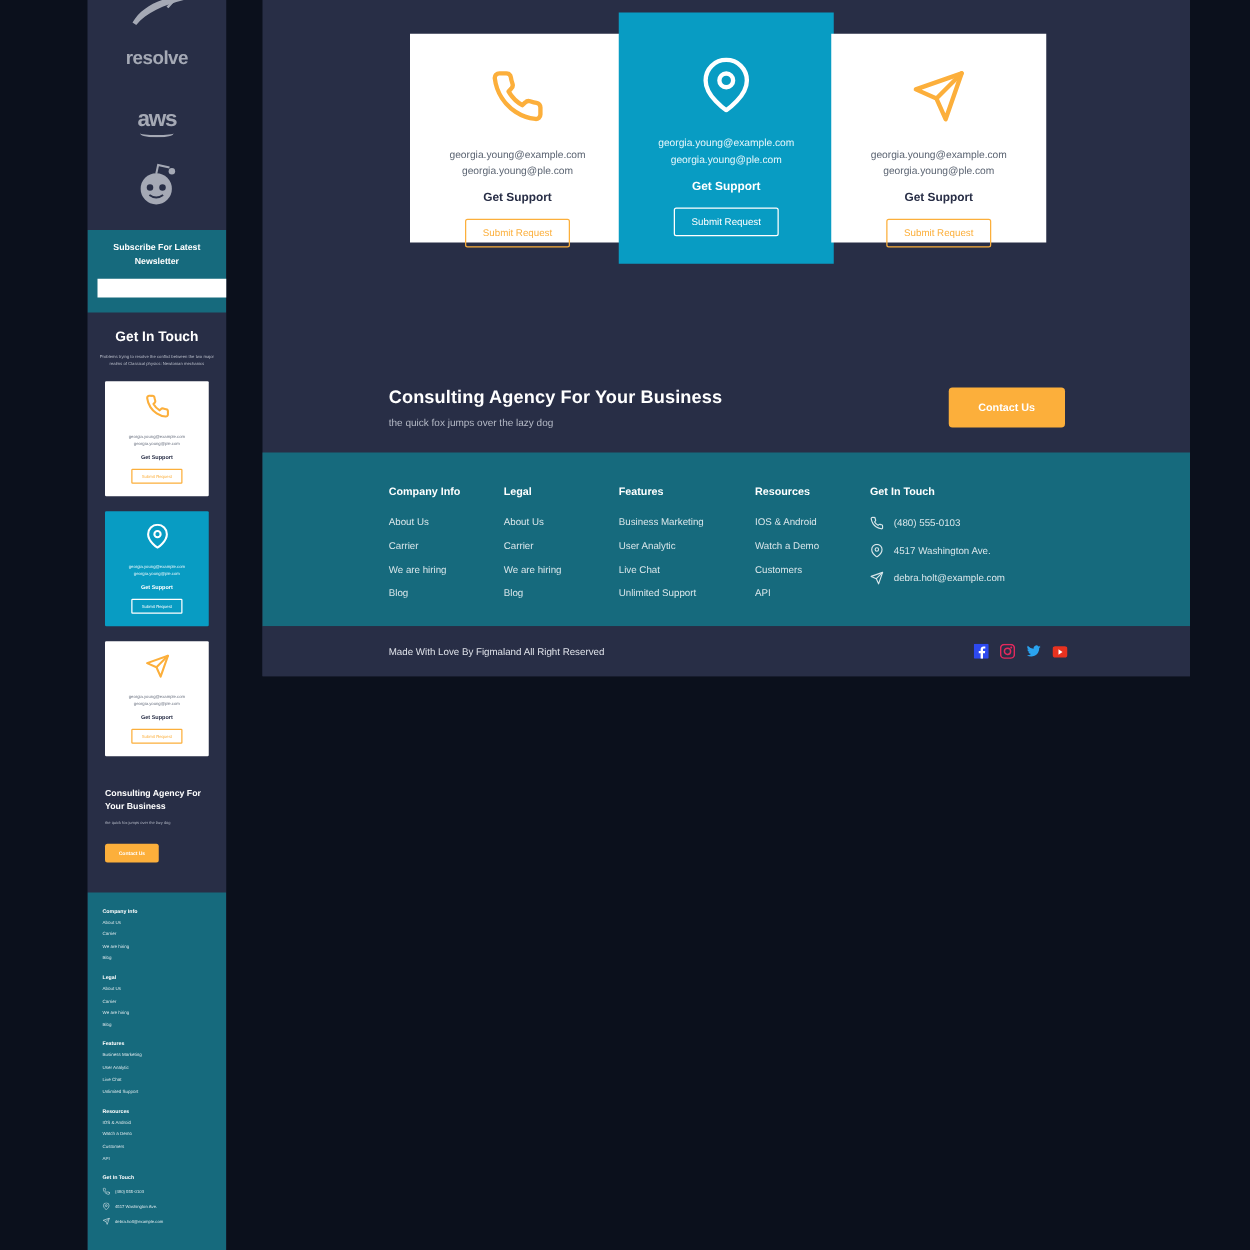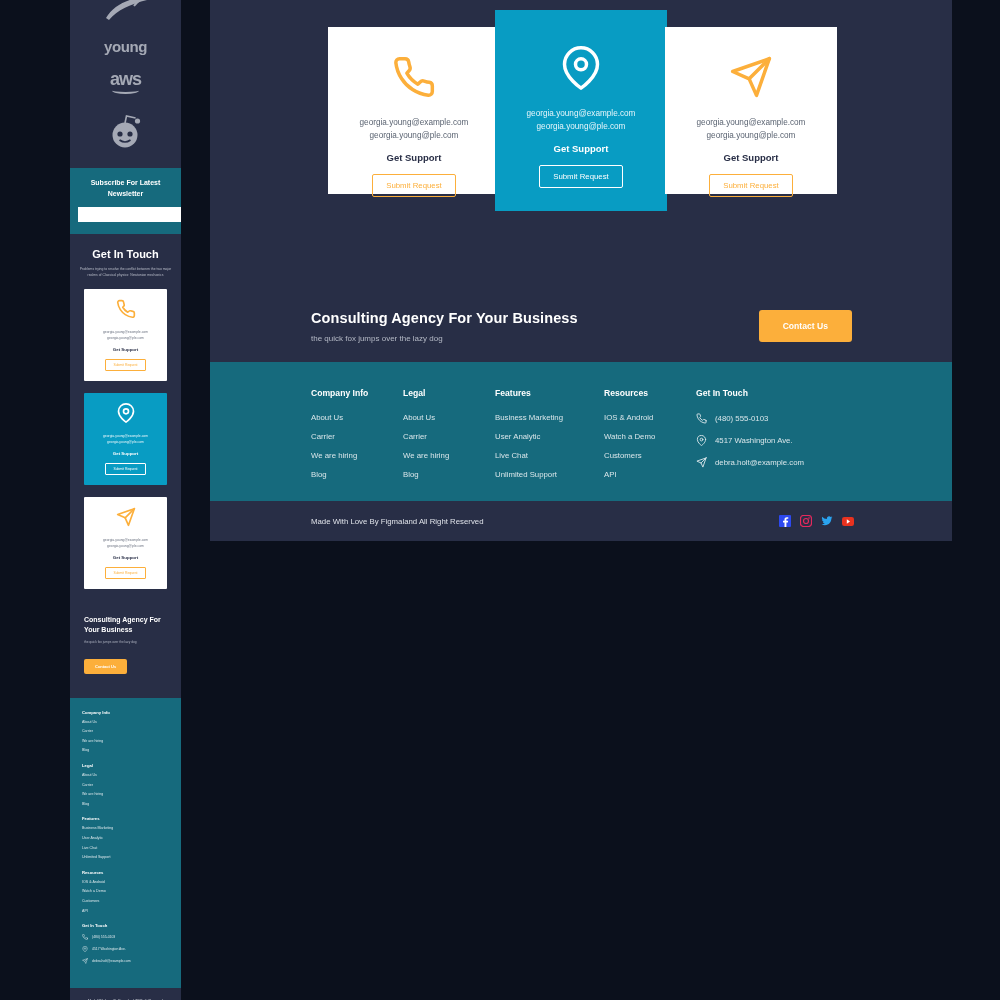--- a/index.html
+++ b/index.html
@@ -17,21 +17,21 @@
     background: #282e46;
     overflow: hidden;
   }
   .m-logos {
     padding-top: 0px;
     display: flex; flex-direction: column; align-items: center; gap: 10px;
   }
   .m-logo { opacity: .75; display: flex; align-items: center; justify-content: center; }
   .m-logo.brand-swoosh { height: 26px; margin-top: -4px; }
   .m-logo.stripe { font-size: 15px; font-weight: bold; color: #cfd3db; letter-spacing: -0.4px; margin-top: 6px;}
-  .m-logo.aws { font-size: 18px; font-weight: bold; color: #cfd3db; letter-spacing: -1px; margin-top: 4px; position: relative; }
+  .m-logo.aws { font-size: 18px; font-weight: bold; color: #cfd3db; letter-spacing: -1px; margin-top: 20px; position: relative; }
   .m-logo.aws .smile {
     position: absolute; left: 2px; right: 2px; bottom: -4px; height: 7px;
     border-bottom: 2px solid #cfd3db; border-radius: 0 0 50% 50%;
   }
   .m-logo.reddit { margin-top: 12px; }
 
   .m-newsletter {
     margin-top: 20px;
     background: #166a7d;
     padding: 10px 8px 12px;
@@ -157,21 +157,21 @@
 
 <div class="mobile-col">
 
   <div class="m-logos">
     <div class="m-logo brand-swoosh">
       <svg width="46" height="26" viewBox="0 0 46 26" fill="none">
         <path d="M3 22 C10 10, 24 3, 40 1 L44 4 C28 8, 14 14, 6 24 Z" fill="#cfd3db"></path>
         <path d="M31 10 C35 5, 39 2, 43 0" stroke="#cfd3db" stroke-width="2" fill="none"></path>
       </svg>
     </div>
-    <div class="m-logo stripe">young</div>
+    <div class="m-logo stripe">resolve</div>
     <div class="m-logo aws">
       <span>aws</span>
       <span class="smile"></span>
     </div>
     <div class="m-logo reddit">
       <svg width="40" height="36" viewBox="0 0 40 36" fill="none">
         <circle cx="19" cy="23" r="12.5" fill="#cfd3db"></circle>
         <circle cx="31.5" cy="9" r="2.6" fill="#cfd3db"></circle>
         <path d="M19 11 L20.5 4 L29.6 6" stroke="#cfd3db" stroke-width="1.6" fill="none"></path>
         <circle cx="14" cy="22" r="2.6" fill="#282e46"></circle>

